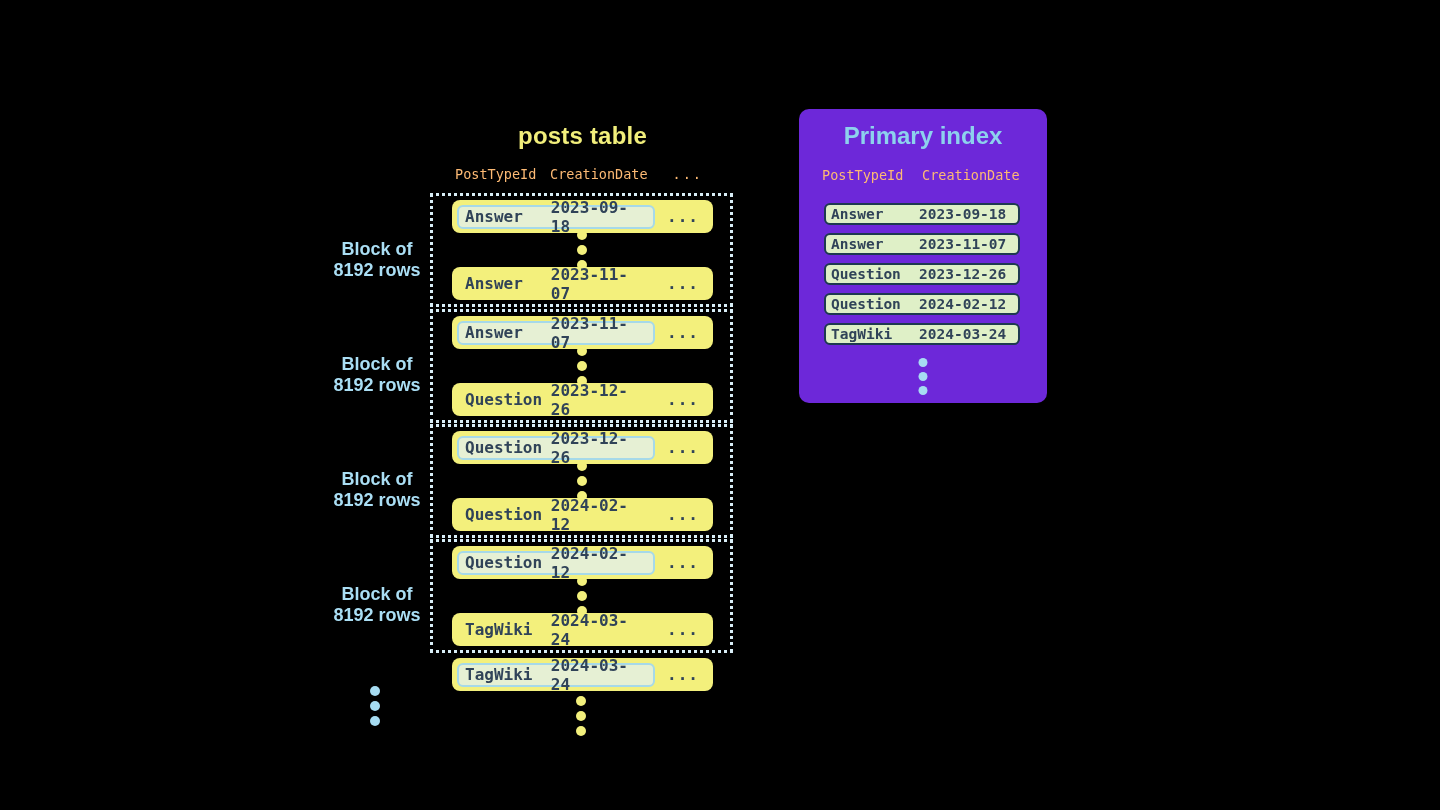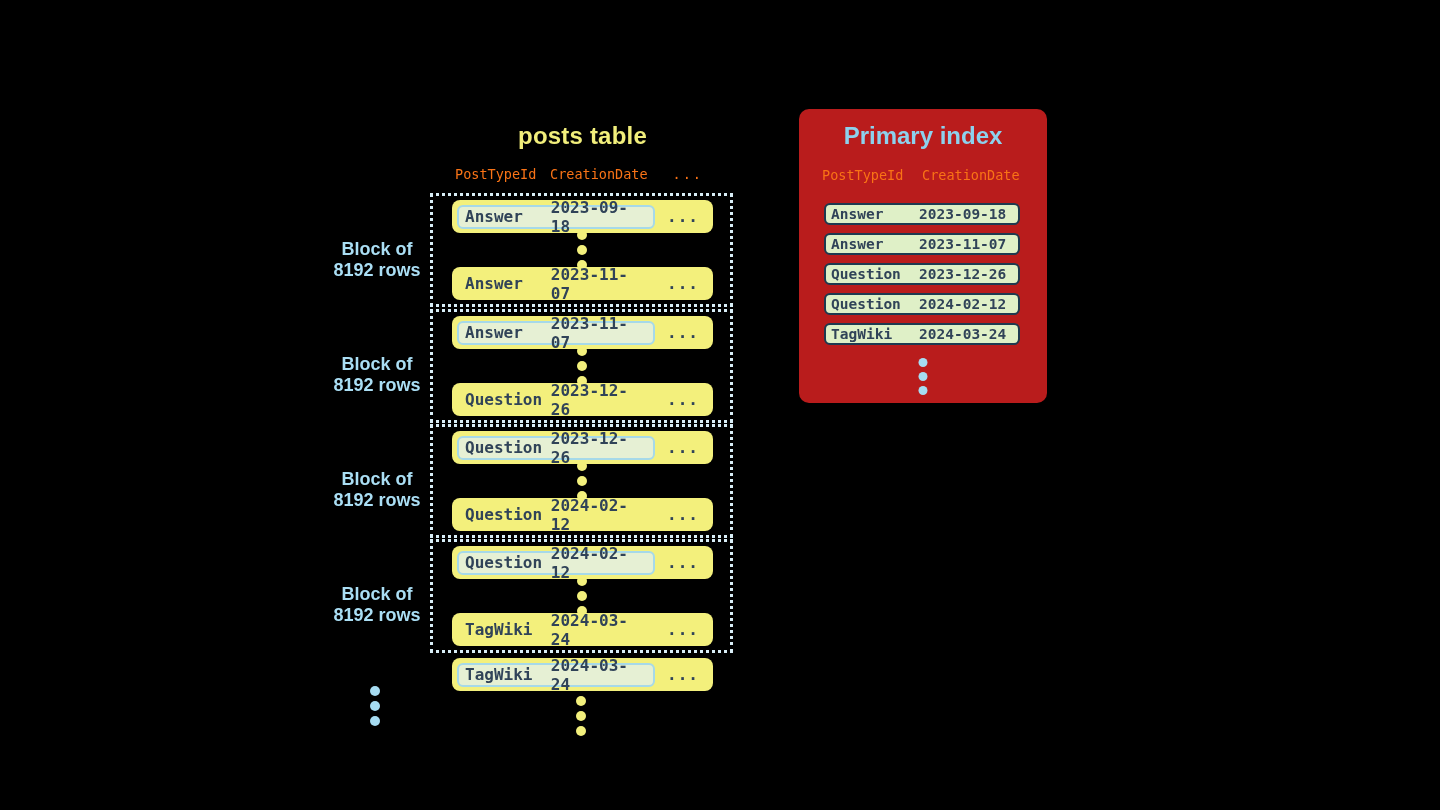--- a/index.html
+++ b/index.html
@@ -13,21 +13,21 @@
   
   .posts-title{
     position:absolute;left:432px;top:122px;width:301px;
     text-align:center;
     font-size:24px;font-weight:600;color:#f1ee7b;
     letter-spacing:.2px;
   }
   .col-header{
     position:absolute;display:flex;align-items:center;
     font-family:"DejaVu Sans Mono", monospace;
-    font-size:13.5px;color:#f97316;font-weight:500;
+    font-size:13.5px;color:#fdba74;font-weight:500;
   }
   .posts-header{left:452px;top:166px;width:261px;padding-left:3px;box-sizing:border-box;}
   .posts-header .h-type{width:95px;}
   .posts-header .h-ell{margin-left:auto;padding-right:10px;letter-spacing:2px;}
   
   .block{
     position:absolute;left:430px;width:303px;height:114px;
     border:3px dotted #d9eef7;
     box-sizing:border-box;
   }
@@ -61,21 +61,21 @@
   
   .block-label{
     position:absolute;left:318px;width:118px;
     text-align:center;color:#aadef4;
     font-size:18px;line-height:21px;font-weight:700;
   }
   .bl1{top:239px;} .bl2{top:354px;} .bl3{top:469px;} .bl4{top:584px;}
   
   .panel{
     position:absolute;left:799px;top:109px;width:248px;height:294px;
-    background:#b91c1c;border-radius:10px;
+    background:#6d28d9;border-radius:10px;
   }
   .panel-title{
     position:absolute;top:13px;left:0;width:100%;
     text-align:center;font-size:24px;font-weight:600;color:#8dd1ed;
   }
   .panel-header{left:822px;top:167px;}
   .panel-header .h-type{width:100px;}
   .index-rows{
     position:absolute;left:25px;top:94px;width:196px;
     display:flex;flex-direction:column;gap:8px;

